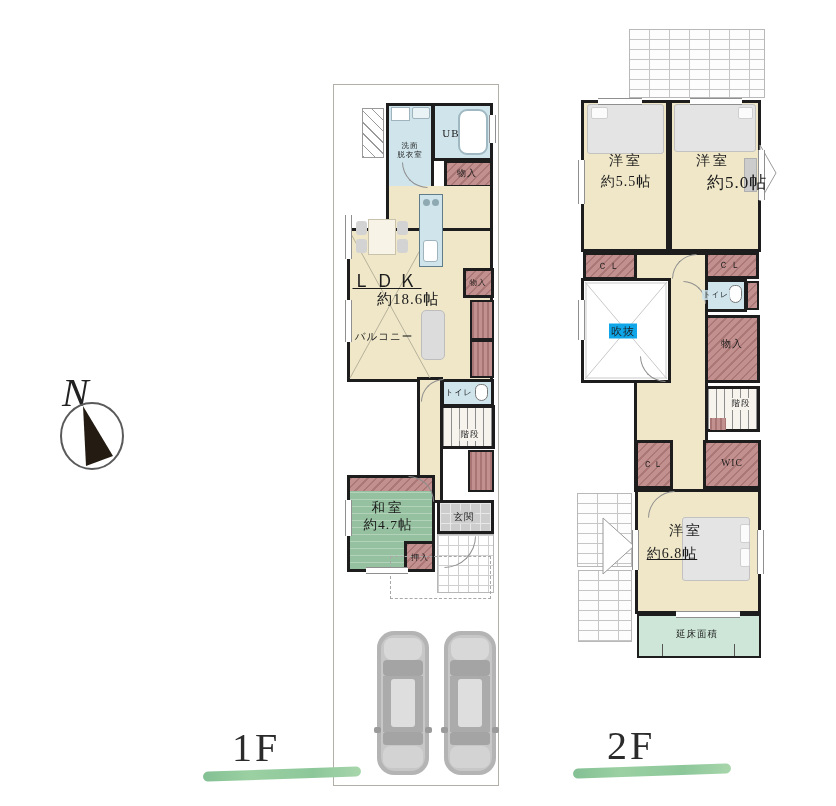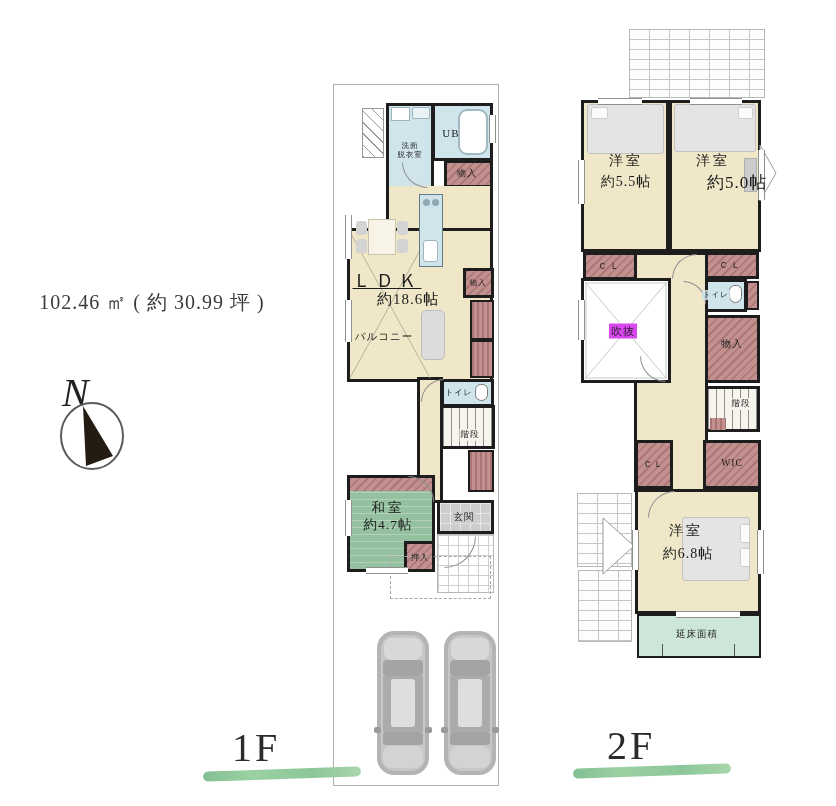--- a/index.html
+++ b/index.html
@@ -28,21 +28,20 @@
   .arc{position:absolute;z-index:4;border:1px solid #8e8e8e;border-color:transparent transparent #8e8e8e #8e8e8e;border-radius:0 0 0 100%;}
   .brush{position:absolute;height:10px;border-radius:6px;background:linear-gradient(90deg,#83c094,#9bd0a2 30%,#8cc79a 70%,#a8d6ab);transform:rotate(-2deg);z-index:1;}
   .floorLab{position:absolute;font-size:40px;color:#2b2b2b;letter-spacing:3px;z-index:2;}
   svg{position:absolute;overflow:visible;}
 </style>
 </head>
 <body>
 
 <div id="canvas">
 
-  <div class="rlabel" style="left:152px;top:302px;font-size:20px;color:#3a3a3a;">102.46 ㎡ ( 約 30.99 坪 )</div>
 
   <svg style="left:50px;top:366px;" width="96" height="130" viewBox="0 0 96 130">
     <text x="12" y="40" font-size="40" font-style="italic" fill="#222" font-family="Liberation Serif, DejaVu Serif, serif">N</text>
     <ellipse cx="42" cy="70" rx="31" ry="33" fill="none" stroke="#5a5a5a" stroke-width="2"></ellipse>
     <polygon points="33,40 63,90 36,100" fill="#241c12"></polygon>
   </svg>
 
   <div class="fx" style="left:333px;top:84px;width:166px;height:702px;border:1px solid #b2aea8;background:#fff;"></div>
 
   <div class="fx hatch" style="left:362px;top:108px;width:22px;height:50px;"></div>
@@ -176,40 +175,40 @@
   <div class="fx pinkR" style="left:746px;top:281px;width:13px;height:29px;border:2px solid #1d1d1d;"></div>
   <div class="furn" style="left:729px;top:285px;width:13px;height:18px;background:#fff;border:1px solid #777;border-radius:6px 6px 7px 7px;"></div>
   <div class="rlabel" style="left:716px;top:295px;font-size:7.5px;background:rgba(207,228,235,.85);padding:0 1px;">トイレ</div>
 
   <div class="room" style="left:581px;top:278px;width:90px;height:105px;background:#ffffff;"></div>
   <svg style="left:585px;top:282px;z-index:2;" width="82" height="97" viewBox="0 0 82 97">
     <rect x="1" y="1" width="80" height="95" fill="none" stroke="#c9c9c9" stroke-width="1"></rect>
     <line x1="0" y1="0" x2="82" y2="97" stroke="#c9c9c9" stroke-width="1"></line>
     <line x1="82" y1="0" x2="0" y2="97" stroke="#c9c9c9" stroke-width="1"></line>
   </svg>
-  <div class="rlabel" style="left:623px;top:331px;font-size:11px;background:#d946ef;padding:0 2px;">吹抜</div>
+  <div class="rlabel" style="left:623px;top:331px;font-size:11px;background:#0ea5e9;padding:0 2px;">吹抜</div>
 
   <div class="room pinkR" style="left:705px;top:315px;width:55px;height:68px;"></div>
   <div class="rlabel" style="left:732px;top:344px;font-size:10px;">物入</div>
 
   <div class="room stairsR" style="left:705px;top:386px;width:55px;height:46px;"></div>
   <div class="fx pinkV" style="left:710px;top:418px;width:16px;height:12px;z-index:2;"></div>
   <div class="rlabel" style="left:741px;top:404px;font-size:8.5px;background:#f7f4ed;padding:0 1px;">階段</div>
 
   <div class="room pinkR" style="left:635px;top:440px;width:38px;height:49px;"></div>
   <div class="rlabel" style="left:654px;top:465px;font-size:8.5px;letter-spacing:2px;">ＣＬ</div>
   <div class="room pinkR" style="left:703px;top:440px;width:58px;height:49px;"></div>
   <div class="rlabel" style="left:732px;top:463px;font-size:9.5px;">WIC</div>
 
   <div class="room creamR" style="left:635px;top:489px;width:126px;height:125px;"></div>
   <div class="bed" style="left:682px;top:517px;width:66px;height:62px;"></div>
   <div class="pillow" style="left:740px;top:524px;width:8px;height:17px;"></div>
   <div class="pillow" style="left:740px;top:548px;width:8px;height:17px;"></div>
   <div class="rlabel" style="left:686px;top:531px;font-size:14px;letter-spacing:3px;">洋室</div>
-  <div class="rlabel" style="left:688px;top:554px;font-size:14px;">約6.8帖</div>
+  <div class="rlabel" style="left:672px;top:554px;font-size:14px;text-decoration:underline;">約6.8帖</div>
 
   <div class="room b2 balcR" style="left:637px;top:614px;width:124px;height:44px;"></div>
   <div class="fx" style="left:662px;top:644px;width:1px;height:12px;background:#555;"></div>
   <div class="fx" style="left:734px;top:644px;width:1px;height:12px;background:#555;"></div>
   <div class="rlabel" style="left:697px;top:634px;font-size:9.5px;">延床面積</div>
 
   <div class="fx brick" style="left:577px;top:493px;width:55px;height:74px;"></div>
   <div class="fx brick" style="left:578px;top:570px;width:54px;height:72px;"></div>
   <svg style="left:603px;top:516px;" width="32" height="60" viewBox="0 0 32 60">
     <polygon points="0,2 31,30 0,58" fill="#ffffff" stroke="#9a9a9a" stroke-width="1"></polygon>

